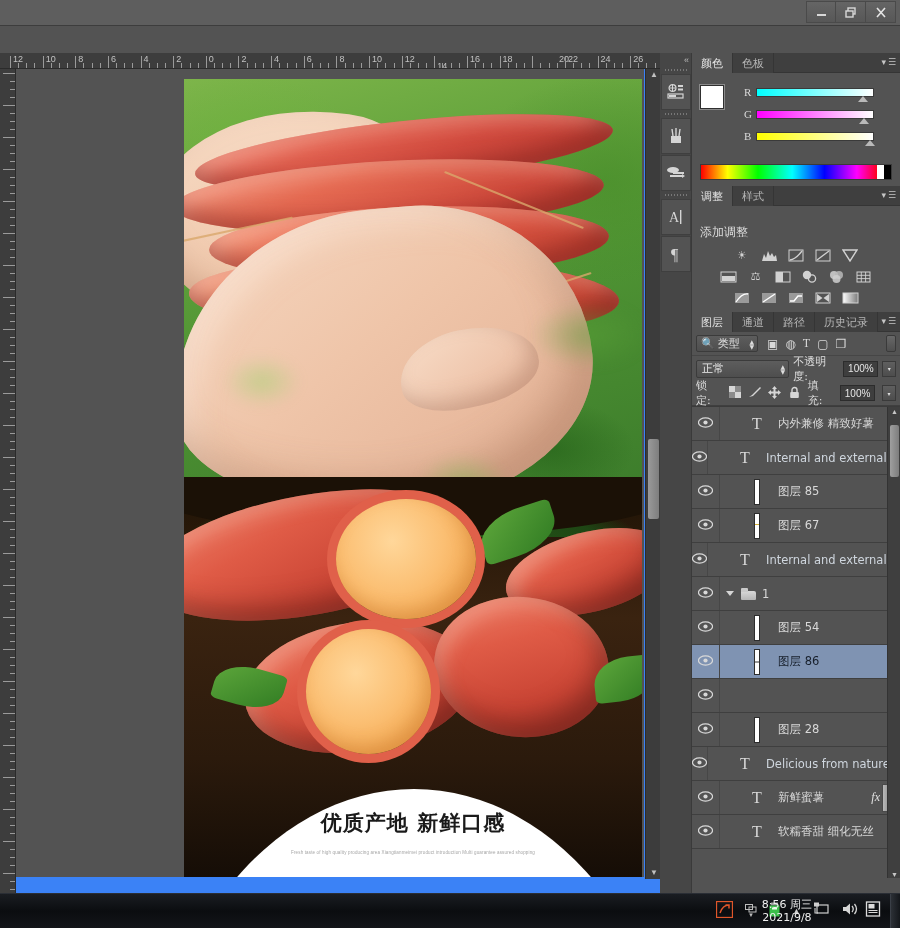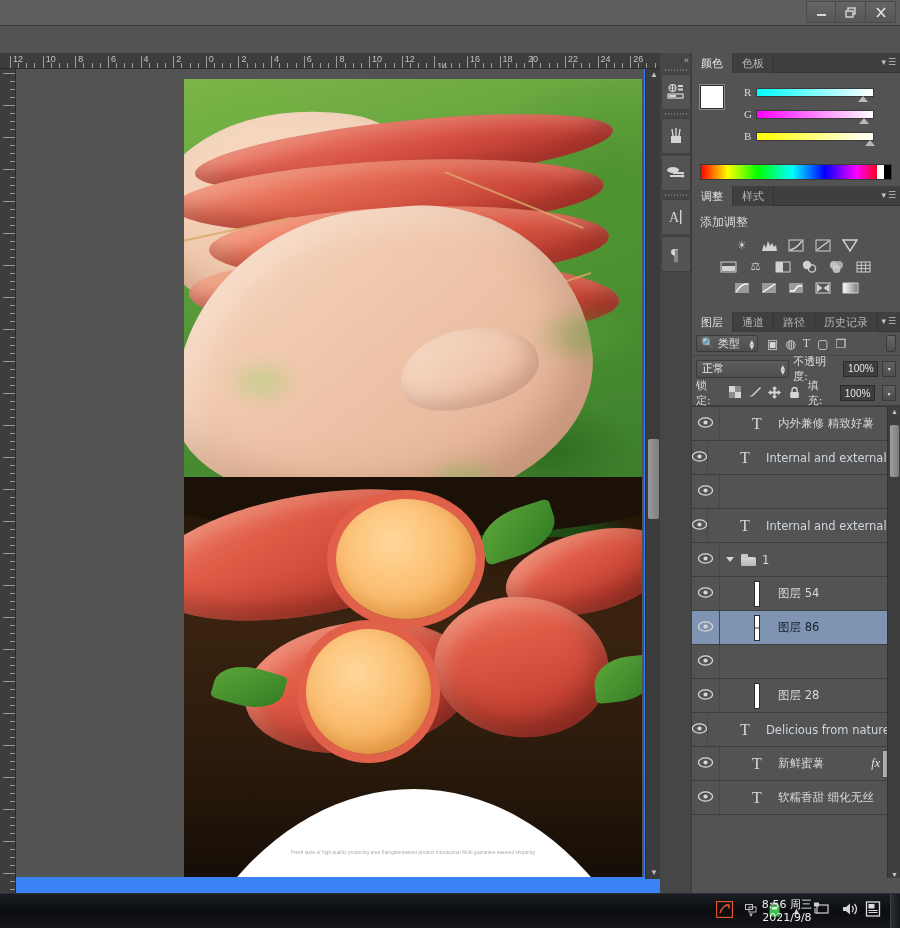--- a/index.html
+++ b/index.html
@@ -282,21 +282,21 @@
   }
   .spectrum {
     position:absolute; left: 8px; bottom: 6px; width: 192px; height: 16px;
     border: 1px solid #3a3a3a;
     background: linear-gradient(90deg,#ff0000,#ffff00 14%,#00ff00 30%,#00ffff 48%,#0000ff 65%,#ff00ff 82%,#ff0000 94%);
   }
   .spectrum .bw { position:absolute; right:0; top:0; width: 14px; height: 14px;
     background: linear-gradient(90deg,#ffffff 0 50%, #000000 50% 100%); }
 
   
-  .adj-panel { background: #535353; height: 106px; position: relative; padding: 8px 8px; }
+  .adj-panel { background: #535353; height: 106px; position: relative; padding: 18px 8px; }
   .adj-title { font-size: 12px; color: #dcdcdc; margin-bottom: 6px; font-family:"DejaVu Sans","Liberation Sans",sans-serif;}
   .adj-grid { display:flex; flex-direction: column; gap: 4px; }
   .adj-row { display:flex; justify-content:center; gap: 7px; }
   .adj-icon {
     width: 20px; height: 17px; display:flex; align-items:center; justify-content:center;
     color: #d2d2d2; font-size: 11px;
   }
 
   
   .layers-panel { background: #535353; position: relative; height: 601px; }
@@ -521,21 +521,21 @@
         <div class="lbl" style="left: 469.96px;">16</div>
         <div class="tick" style="left: 475.12px;"></div>
         <div class="tick" style="left: 483.28px;"></div>
         <div class="tick" style="left: 491.44px;"></div>
         <div class="tick tickmaj" style="left: 499.6px;"></div>
         <div class="lbl" style="left: 502.6px;">18</div>
         <div class="tick" style="left: 507.76px;"></div>
         <div class="tick" style="left: 515.92px;"></div>
         <div class="tick" style="left: 524.08px;"></div>
         <div class="tick tickmaj" style="left: 532.24px;"></div>
-        <div class="lbl" style="left: 528px;">20</div>
+        <div class="lbl" style="left: 559px;">20</div>
         <div class="tick" style="left: 540.4px;"></div>
         <div class="tick" style="left: 548.56px;"></div>
         <div class="tick" style="left: 556.72px;"></div>
         <div class="tick tickmaj" style="left: 564.88px;"></div>
         <div class="lbl" style="left: 567.88px;">22</div>
         <div class="tick" style="left: 573.04px;"></div>
         <div class="tick" style="left: 581.2px;"></div>
         <div class="tick" style="left: 589.36px;"></div>
         <div class="tick tickmaj" style="left: 597.52px;"></div>
         <div class="lbl" style="left: 600.52px;">24</div>
@@ -677,20 +677,21 @@
           <div class="leaf lf1"></div>
           <div class="bpB bp"></div>
           <div class="bpC bp"></div>
           <div class="leaf lf2"></div>
           <div class="leaf lf3"></div>
           <div class="cut cut1"></div>
           <div class="cut cut2"></div>
           <div class="whitefoot"></div>
         </div>
 
+        <div class="art-caption">优质产地 新鲜口感</div>
         <div class="art-subcaption">Fresh taste of high quality producing area Xiangtianmeimei product introduction Multi guarantee assured shopping</div>
       </div>
     </div>
 
     <div class="doc-sb-v">
       <div class="sb-arrow" style="left:4px; top:2px;">▲</div>
       <div class="thumbbar"></div>
       <div class="sb-arrow" style="left:4px; bottom:2px;">▼</div>
     </div>
     <div class="doc-sb-h">
@@ -1005,20 +1006,42 @@
                 </span>
                 <span class="layer-name en">Internal and external ...</span>
               </div>
             </div>
             <div class="layer-row">
               <div class="eye-cell">
                 <span class="eye"><svg width="15" height="11" viewBox="0 0 15 11">
                     <ellipse cx="7.5" cy="5.5" rx="7" ry="4.6" fill="none" stroke="#d8d8d8" stroke-width="1.2"></ellipse>
                     <circle cx="7.5" cy="5.5" r="2.1" fill="#d8d8d8"></circle>
                   </svg></span>
+              </div>
+              <div class="layer-body">
+                <span class="group-indent"></span>
+                <span class="thumb-cell">
+                  <span class="thumb-img"></span>
+                </span>
+                <span class="layer-name">图层 85</span>
+              </div>
+            </div>
+            <div class="layer-row">
+              <div class="eye-cell">
+                <span class="eye"><svg width="15" height="11" viewBox="0 0 15 11">
+                    <ellipse cx="7.5" cy="5.5" rx="7" ry="4.6" fill="none" stroke="#d8d8d8" stroke-width="1.2"></ellipse>
+                    <circle cx="7.5" cy="5.5" r="2.1" fill="#d8d8d8"></circle>
+                  </svg></span>
+              </div>
+              <div class="layer-body">
+                <span class="group-indent"></span>
+                <span class="thumb-cell">
+                  <span class="thumb-img dotted"></span>
+                </span>
+                <span class="layer-name">图层 67</span>
               </div>
             </div>
             <div class="layer-row">
               <div class="eye-cell">
                 <span class="eye"><svg width="15" height="11" viewBox="0 0 15 11">
                     <ellipse cx="7.5" cy="5.5" rx="7" ry="4.6" fill="none" stroke="#d8d8d8" stroke-width="1.2"></ellipse>
                     <circle cx="7.5" cy="5.5" r="2.1" fill="#d8d8d8"></circle>
                   </svg></span>
               </div>
               <div class="layer-body">

